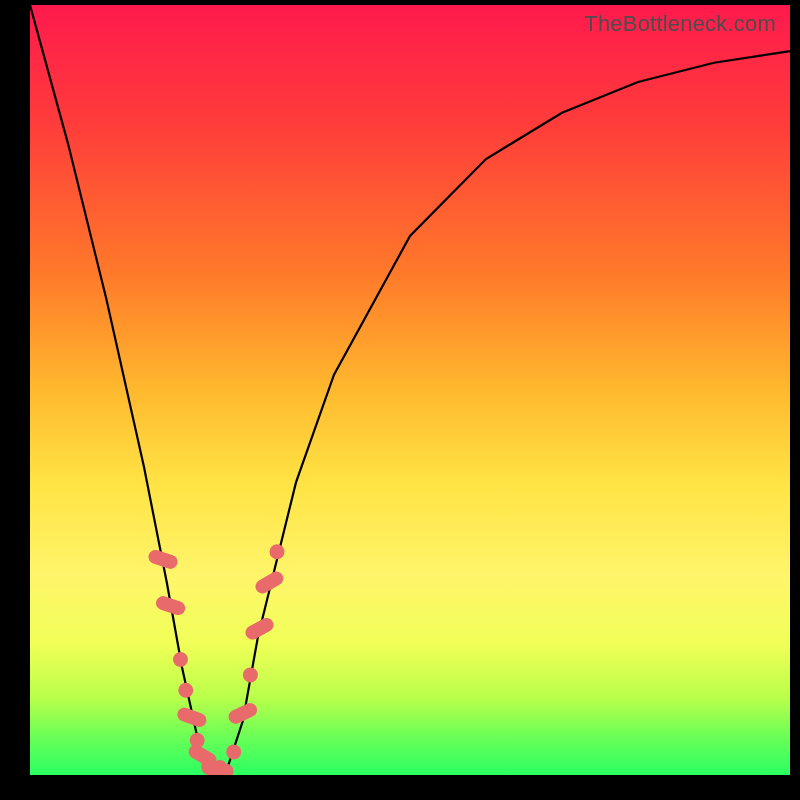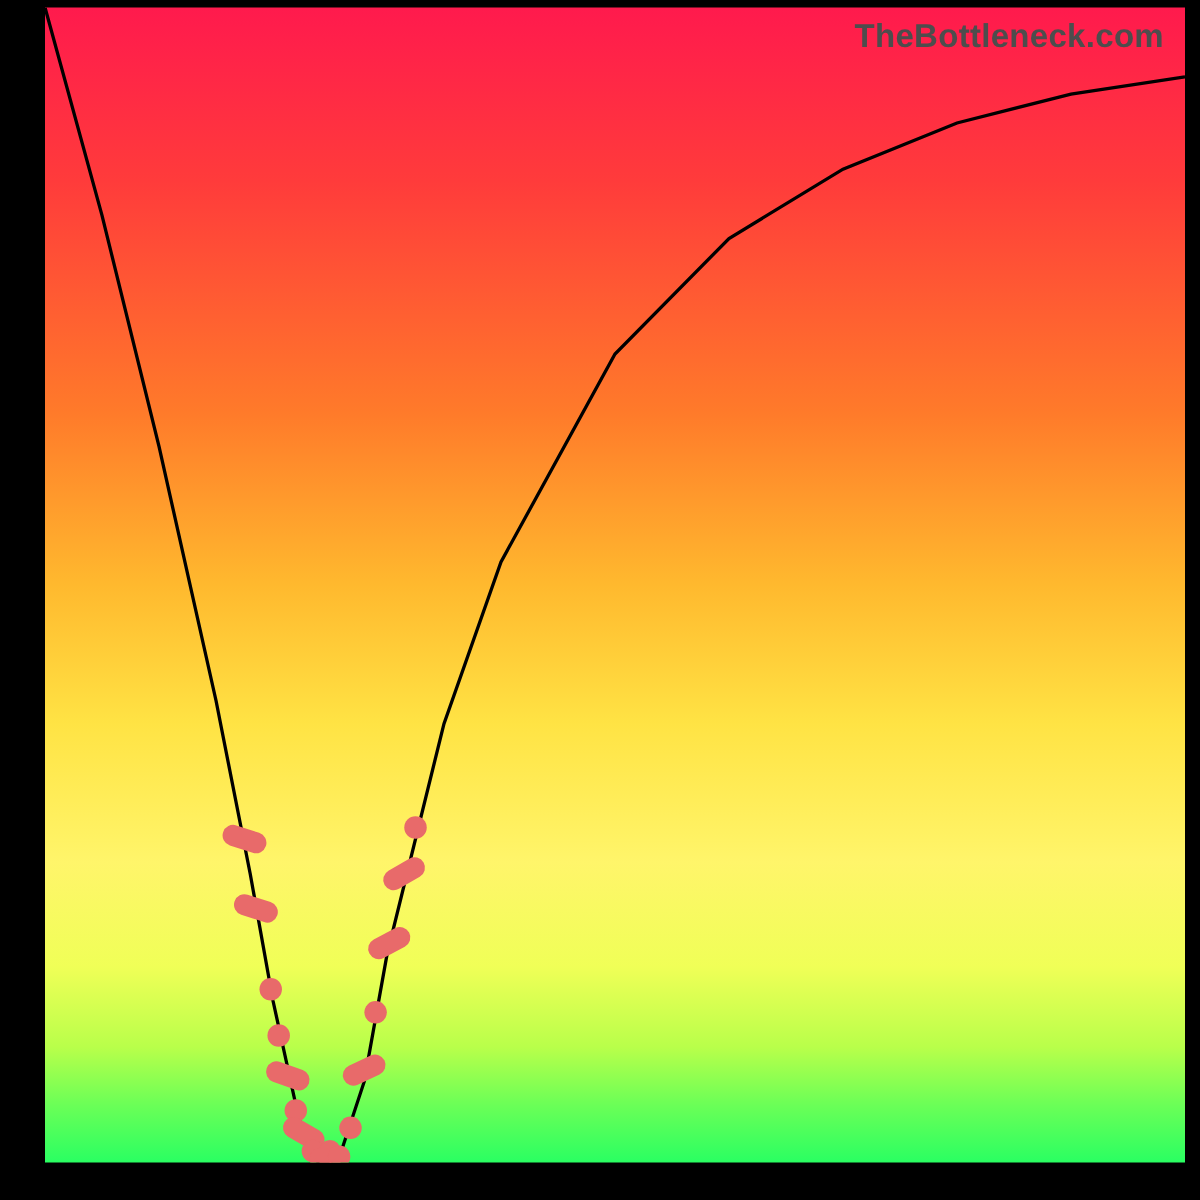--- a/index.html
+++ b/index.html
@@ -35,21 +35,21 @@
       #6bff57 95%,
       #2aff62 100%
     );
   }
   .watermark {
     position: absolute;
     top: 6px;
     right: 14px;
     color: #4d4d4d;
     font-size: 22px;
-    font-weight: 700;
+    font-weight: 400;
     letter-spacing: 0.2px;
     user-select: none;
   }
   svg.overlay {
     position: absolute;
     left: 0;
     top: 0;
     width: 760px;
     height: 770px;
   }

